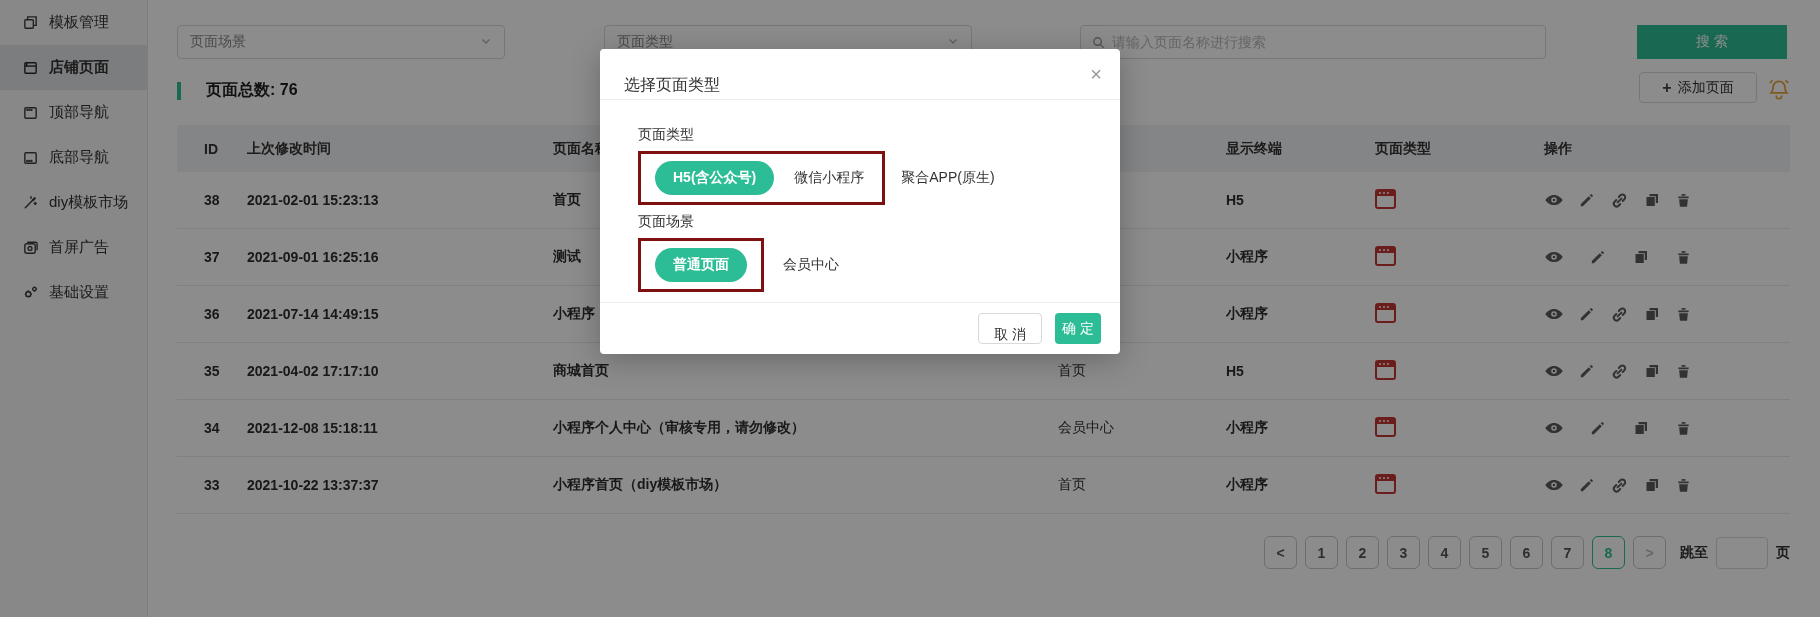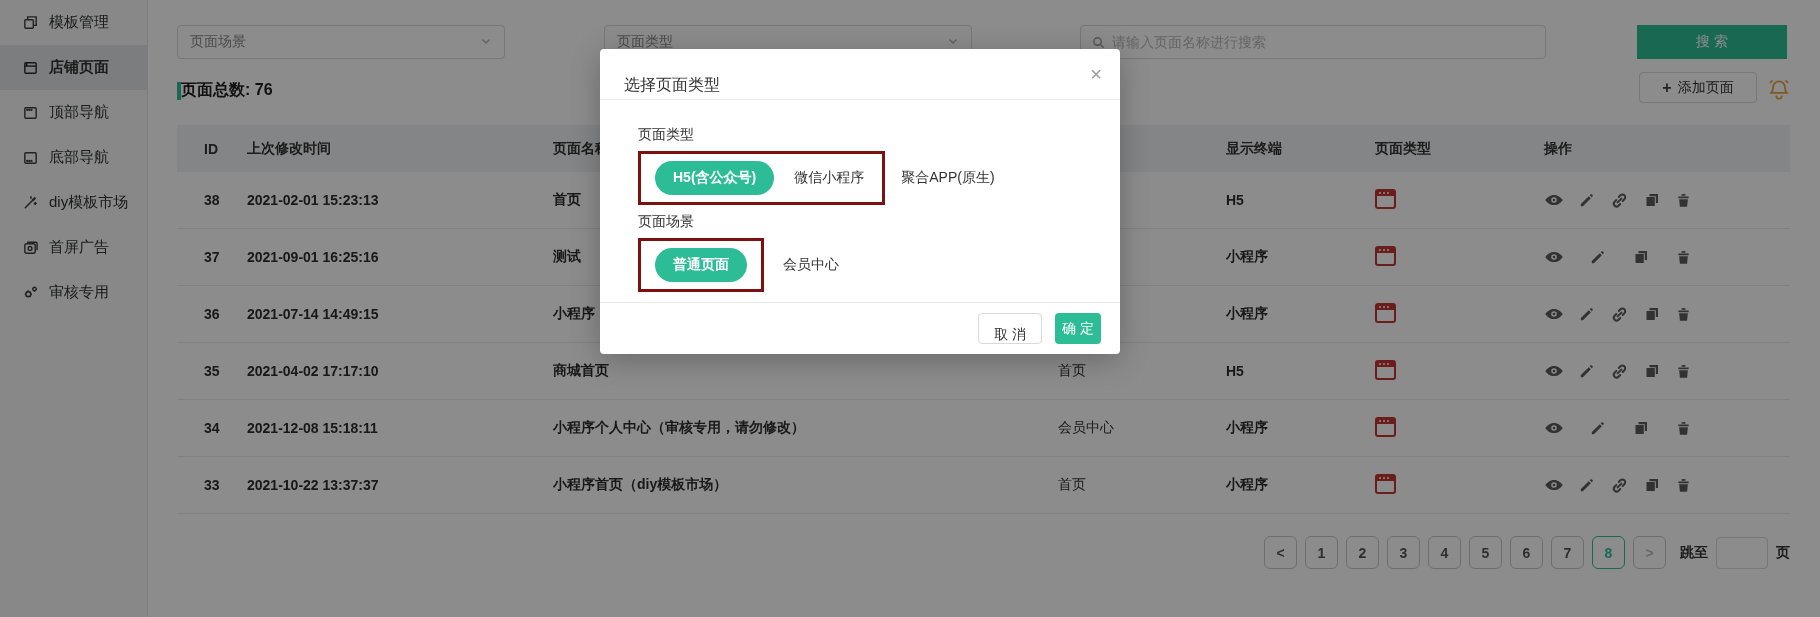--- a/index.html
+++ b/index.html
@@ -19,21 +19,21 @@
   
   .dd{position:absolute;height:34px;border:1px solid var(--border);border-radius:4px;background:#fff;display:flex;align-items:center;padding:0 12px;font-size:14px;color:#8a8a8a;cursor:pointer;}
   .dd .chev{margin-left:auto;color:#b0b0b0;}
   .dd1{left:177px;top:25px;width:328px;}
   .dd2{left:604px;top:25px;width:368px;}
   .search-box{position:absolute;left:1080px;top:25px;width:466px;height:34px;border:1px solid var(--border);border-radius:4px;background:#fff;display:flex;align-items:center;padding:0 10px;}
   .search-box input{border:none;outline:none;flex:1;font-size:14px;color:#333;margin-left:6px;font-family:inherit;background:transparent;}
   .search-box input::placeholder{color:#b8b8b8;}
   .btn-search{position:absolute;left:1637px;top:25px;width:150px;height:34px;background:var(--accent);color:#fff;border:none;border-radius:0;font-size:14px;cursor:pointer;font-family:inherit;}
 
-  .total{position:absolute;left:177px;top:80px;display:flex;align-items:center;gap:0;}
+  .total{position:absolute;left:177px;top:80px;display:flex;align-items:center;gap:25px;}
   .total-bar{width:4px;height:18px;background:var(--accent);}
   .total-text{font-size:16px;font-weight:bold;color:#222;}
 
   .btn-add{position:absolute;left:1639px;top:72px;width:118px;height:31px;border:1px solid var(--border);border-radius:4px;background:#fff;font-size:14px;color:#333;cursor:pointer;display:flex;align-items:center;justify-content:center;gap:6px;font-family:inherit;}
   .btn-add .plus{font-size:16px;font-weight:bold;color:#444;}
   .bell{position:absolute;left:1766px;top:76px;width:26px;height:26px;cursor:pointer;}
 
   
   .table{position:absolute;left:177px;top:125px;width:1613px;font-size:14px;}
   .thead,.trow{display:grid;grid-template-columns:70px 306px 505px 168px 149px 153px 196px;align-items:center;}
@@ -132,21 +132,21 @@
         </svg>
       <span>首屏广告</span>
     </div>
     <div class="side-item">
       <svg width="17" height="17" viewBox="0 0 18 18" fill="none" stroke="#3e3e3e" stroke-width="1.5">
           <circle cx="6.7" cy="10.8" r="2.6"></circle>
           <path d="M6.7 6.6v1.6M6.7 12.4v1.6M3 10.8h1.1M9.3 10.8h1.1M4.2 8.2l.8.8M8.4 12.6l.8.8M4.2 13.4l.8-.8M8.4 9l.8-.8"></path>
           <circle cx="13.2" cy="5.4" r="1.8"></circle>
           <path d="M13.2 2.6v1M13.2 7.2v1M10.6 5.4h1M14.8 5.4h1"></path>
         </svg>
-      <span>审核专用</span>
+      <span>基础设置</span>
     </div>
   </div>
 
   <div class="dd dd1">
     <span>页面场景</span>
     <span class="chev">
       <svg width="12" height="12" viewBox="0 0 12 12" fill="none" stroke="#b0b0b0" stroke-width="1.4">
           <path d="M2.5 4.5L6 8l3.5-3.5"></path>
         </svg>
     </span>

